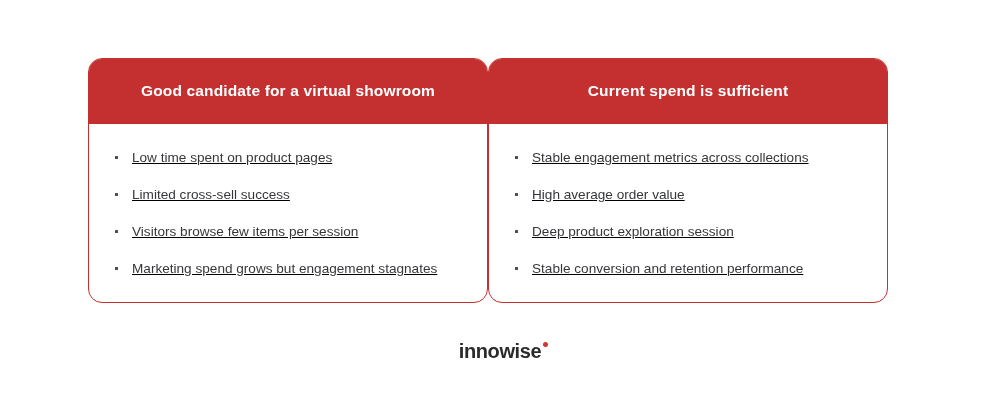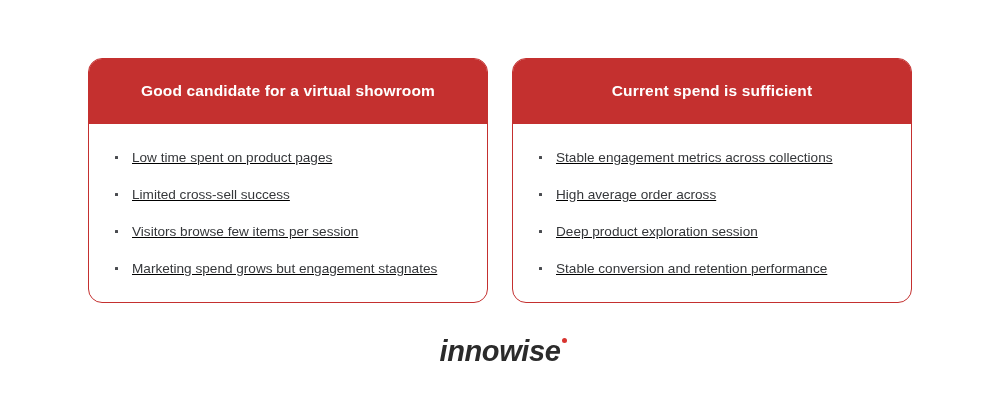--- a/index.html
+++ b/index.html
@@ -21,21 +21,20 @@
     background: #ffffff;
   }
 
   .cards-row {
     position: absolute;
     left: 88px;
     top: 58px;
     width: 824px;
     height: 245px;
     display: flex;
-    justify-content: space-between;
   }
 
   .card {
     width: 400px;
     height: 245px;
     box-sizing: border-box;
     border: 1px solid #C4302F;
     border-radius: 14px;
     background: #ffffff;
     display: flex;
@@ -109,26 +108,25 @@
     align-items: center;
     justify-content: center;
   }
 
   .logo-inner {
     position: relative;
     display: inline-block;
   }
 
   .logo-text {
-    font-size: 29px;
+    font-size: 20px;
     font-weight: bold;
     color: #2B2B2B;
     letter-spacing: -0.4px;
     line-height: 1;
-    font-style: italic;
   }
 
   .logo-dot {
     position: absolute;
     right: -7px;
     top: 1px;
     width: 5px;
     height: 5px;
     border-radius: 50%;
     background: #D8342F;
@@ -172,21 +170,21 @@
         <div class="card-title">Current spend is sufficient</div>
       </div>
       <div class="card-body">
         <ul class="bullet-list">
           <li class="bullet-item">
             <span class="bullet-dot"></span>
             <span>Stable engagement metrics across collections</span>
           </li>
           <li class="bullet-item">
             <span class="bullet-dot"></span>
-            <span>High average order across</span>
+            <span>High average order value</span>
           </li>
           <li class="bullet-item">
             <span class="bullet-dot"></span>
             <span>Deep product exploration session</span>
           </li>
           <li class="bullet-item">
             <span class="bullet-dot"></span>
             <span>Stable conversion and retention performance</span>
           </li>
         </ul>

